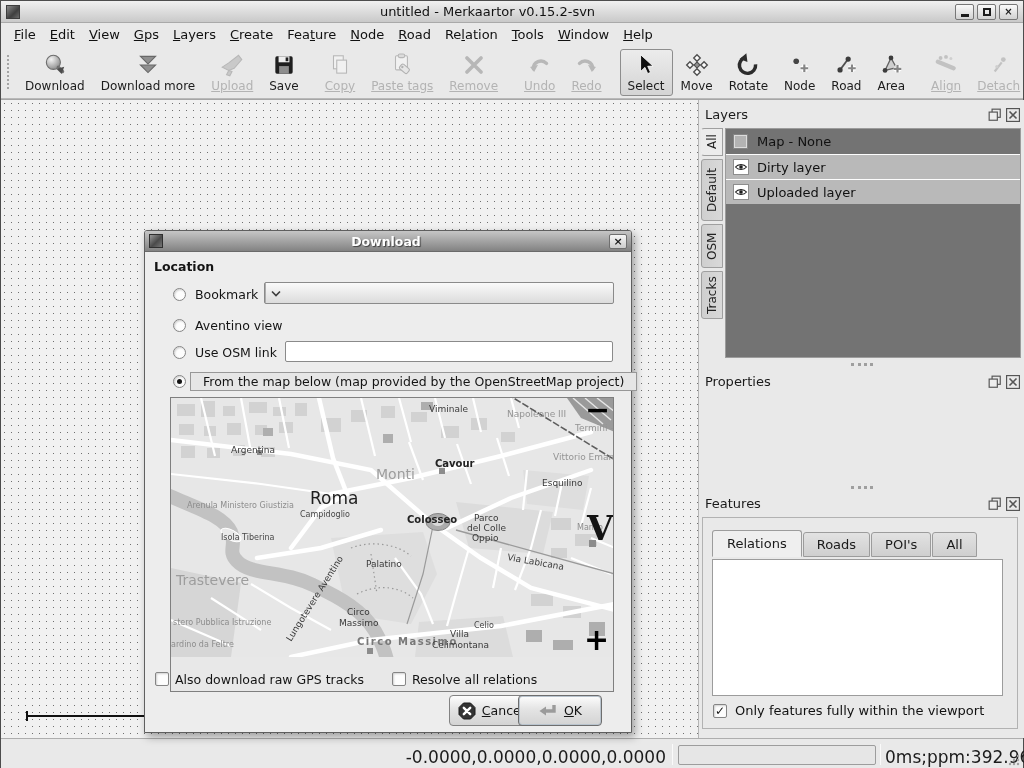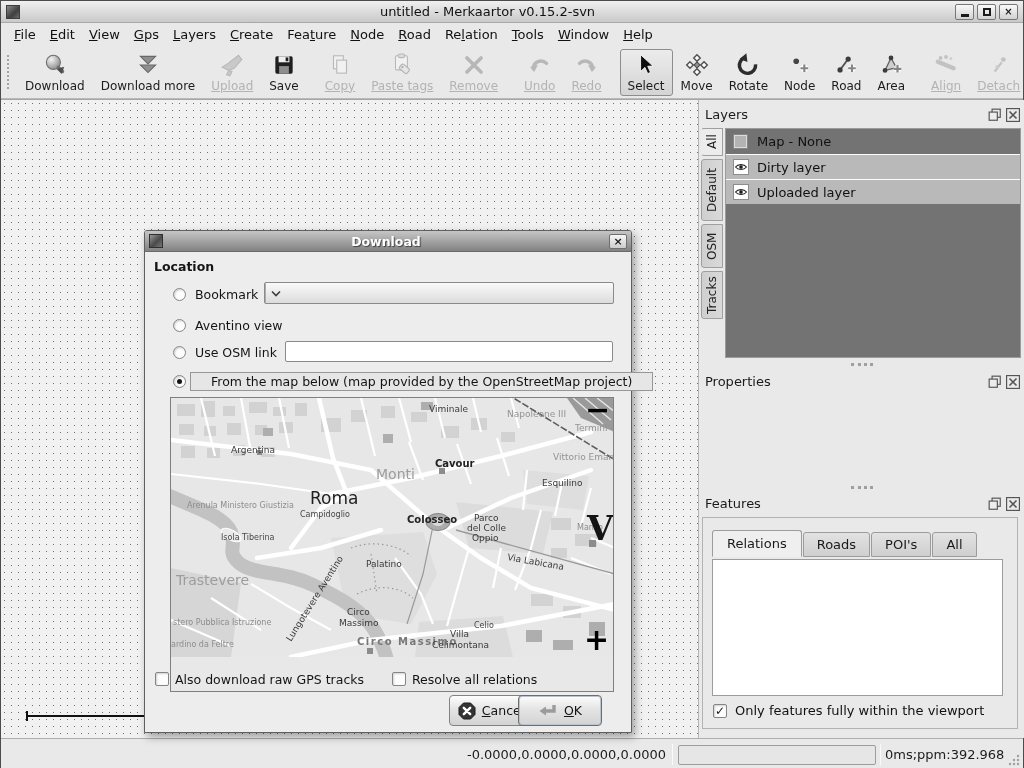--- a/index.html
+++ b/index.html
@@ -60,39 +60,39 @@
   .ftab{font-size:13px;color:#1a1a1a;background:linear-gradient(#e2e2e2,#cfcfcf);border:1px solid #9c9c9c;border-radius:3px 3px 0 0;padding:4px 13px;margin-right:1px;}
   .ftab.active{background:#efefef;padding:5px 14px;border-bottom:1px solid #efefef;}
   .feat-list{position:absolute;left:9px;top:41px;width:291px;height:137px;background:#fff;border:1px solid #9c9c9c;}
   .feat-check-row{position:absolute;left:10px;top:185px;display:flex;align-items:center;font-size:13px;color:#111;}
 
   .checkbox{width:14px;height:14px;background:#fdfdfd;border:1px solid #858585;border-radius:2px;box-shadow:inset 1px 1px 2px rgba(0,0,0,.18);display:flex;align-items:center;justify-content:center;font-size:12px;font-weight:bold;color:#151515;line-height:1;}
   .radio{width:13px;height:13px;border-radius:50%;background:#fdfdfd;border:1px solid #858585;box-shadow:inset 1px 1px 2px rgba(0,0,0,.18);}
   .radio.sel::after{content:"";display:block;width:5px;height:5px;border-radius:50%;background:#151515;margin:3px;}
 
   
-  .statusbar{position:absolute;left:0;top:737px;right:0;height:31px;background:#e9e9e9;border-top:1px solid #aeaeae;font-size:13px;color:#1c1c1c;}
+  .statusbar{position:absolute;left:0;top:737px;right:0;height:31px;background:#e9e9e9;border-top:1px solid #aeaeae;font-size:17px;color:#1c1c1c;}
   .coords{position:absolute;right:357px;top:8px;}
   .sbsep{position:absolute;top:5px;width:1px;height:21px;background:#c9c9c9;border-right:1px solid #fafafa;}
   .progress{position:absolute;left:677px;top:6px;width:198px;height:20px;background:#e6e6e6;border:1px solid #9d9d9d;border-radius:2px;}
   .metrics{position:absolute;left:884px;top:8px;}
   .grip{position:absolute;right:3px;bottom:3px;}
 
   
   .dialog{position:absolute;left:143px;top:130px;width:488px;height:503px;background:#ededed;border:1px solid #5f5f5f;border-radius:3px 3px 0 0;box-shadow:3px 4px 9px rgba(0,0,0,.35);z-index:5;}
   .dlg-titlebar{height:21px;background:linear-gradient(#c6c6c6,#828282);border-bottom:1px solid #6a6a6a;border-radius:2px 2px 0 0;display:flex;align-items:center;}
   .dlg-icon{width:14px;height:14px;margin-left:4px;border:1px solid #2f2f2f;background:linear-gradient(135deg,#9a9a9a,#4a4a4a 55%,#777);}
   .dlg-title{flex:1;text-align:center;color:#fff;font-weight:bold;font-size:12.5px;text-shadow:1px 1px 1px rgba(0,0,0,.55);}
   .dlg-close{width:18px;height:15px;margin-right:4px;border:1px solid #6f6f6f;border-radius:2px;background:linear-gradient(#f6f6f6,#cdcdcd);display:flex;align-items:center;justify-content:center;font-size:11px;font-weight:bold;color:#1a1a1a;line-height:1;}
   .dlg-label{position:absolute;font-size:12.5px;color:#141414;white-space:nowrap;}
   .combo{position:absolute;left:119px;top:51px;width:350px;height:22px;border:1px solid #8a8a8a;border-radius:2px;background:linear-gradient(#fafafa,#dcdcdc);display:flex;align-items:center;}
   .combo-text{flex:1;padding-left:6px;font-size:12.5px;color:#111;}
   .combo-arrow{width:21px;height:100%;border-left:1px solid #adadad;display:flex;align-items:center;justify-content:center;}
   .osm-input{position:absolute;left:140px;top:110px;width:328px;height:21px;background:#fff;border:1px solid #8a8a8a;border-radius:2px;}
-  .frommap-label{border:1px solid #979797;background:#e6e6e6;padding:1px 20px;}
+  .frommap-label{border:1px solid #979797;background:#e6e6e6;padding:1px 12px;}
   .map-box{position:absolute;left:25px;top:166px;width:444px;height:295px;border:1px solid #7f7f7f;background:#e8e8e8;overflow:hidden;}
   .dlg-btn{position:absolute;top:464px;width:84px;height:31px;border:1px solid #828282;border-radius:4px;background:linear-gradient(#fdfdfd,#e4e4e4 45%,#d3d3d3);display:flex;align-items:center;justify-content:center;gap:6px;font-size:12.5px;color:#141414;}
   .dlg-btn.default{box-shadow:0 0 0 1px #b9c4ce inset;border-color:#6e6e6e;}
 
   
   .t-sm{font-size:9px;fill:#3a3a3a;}
   .t-xs{font-size:8px;fill:#474747;}
   .t-xs-gray{font-size:8px;fill:#8d8d8d;}
   .t-gray{font-size:9px;fill:#949494;}
   .t-bold{font-size:10px;font-weight:bold;fill:#222;}

